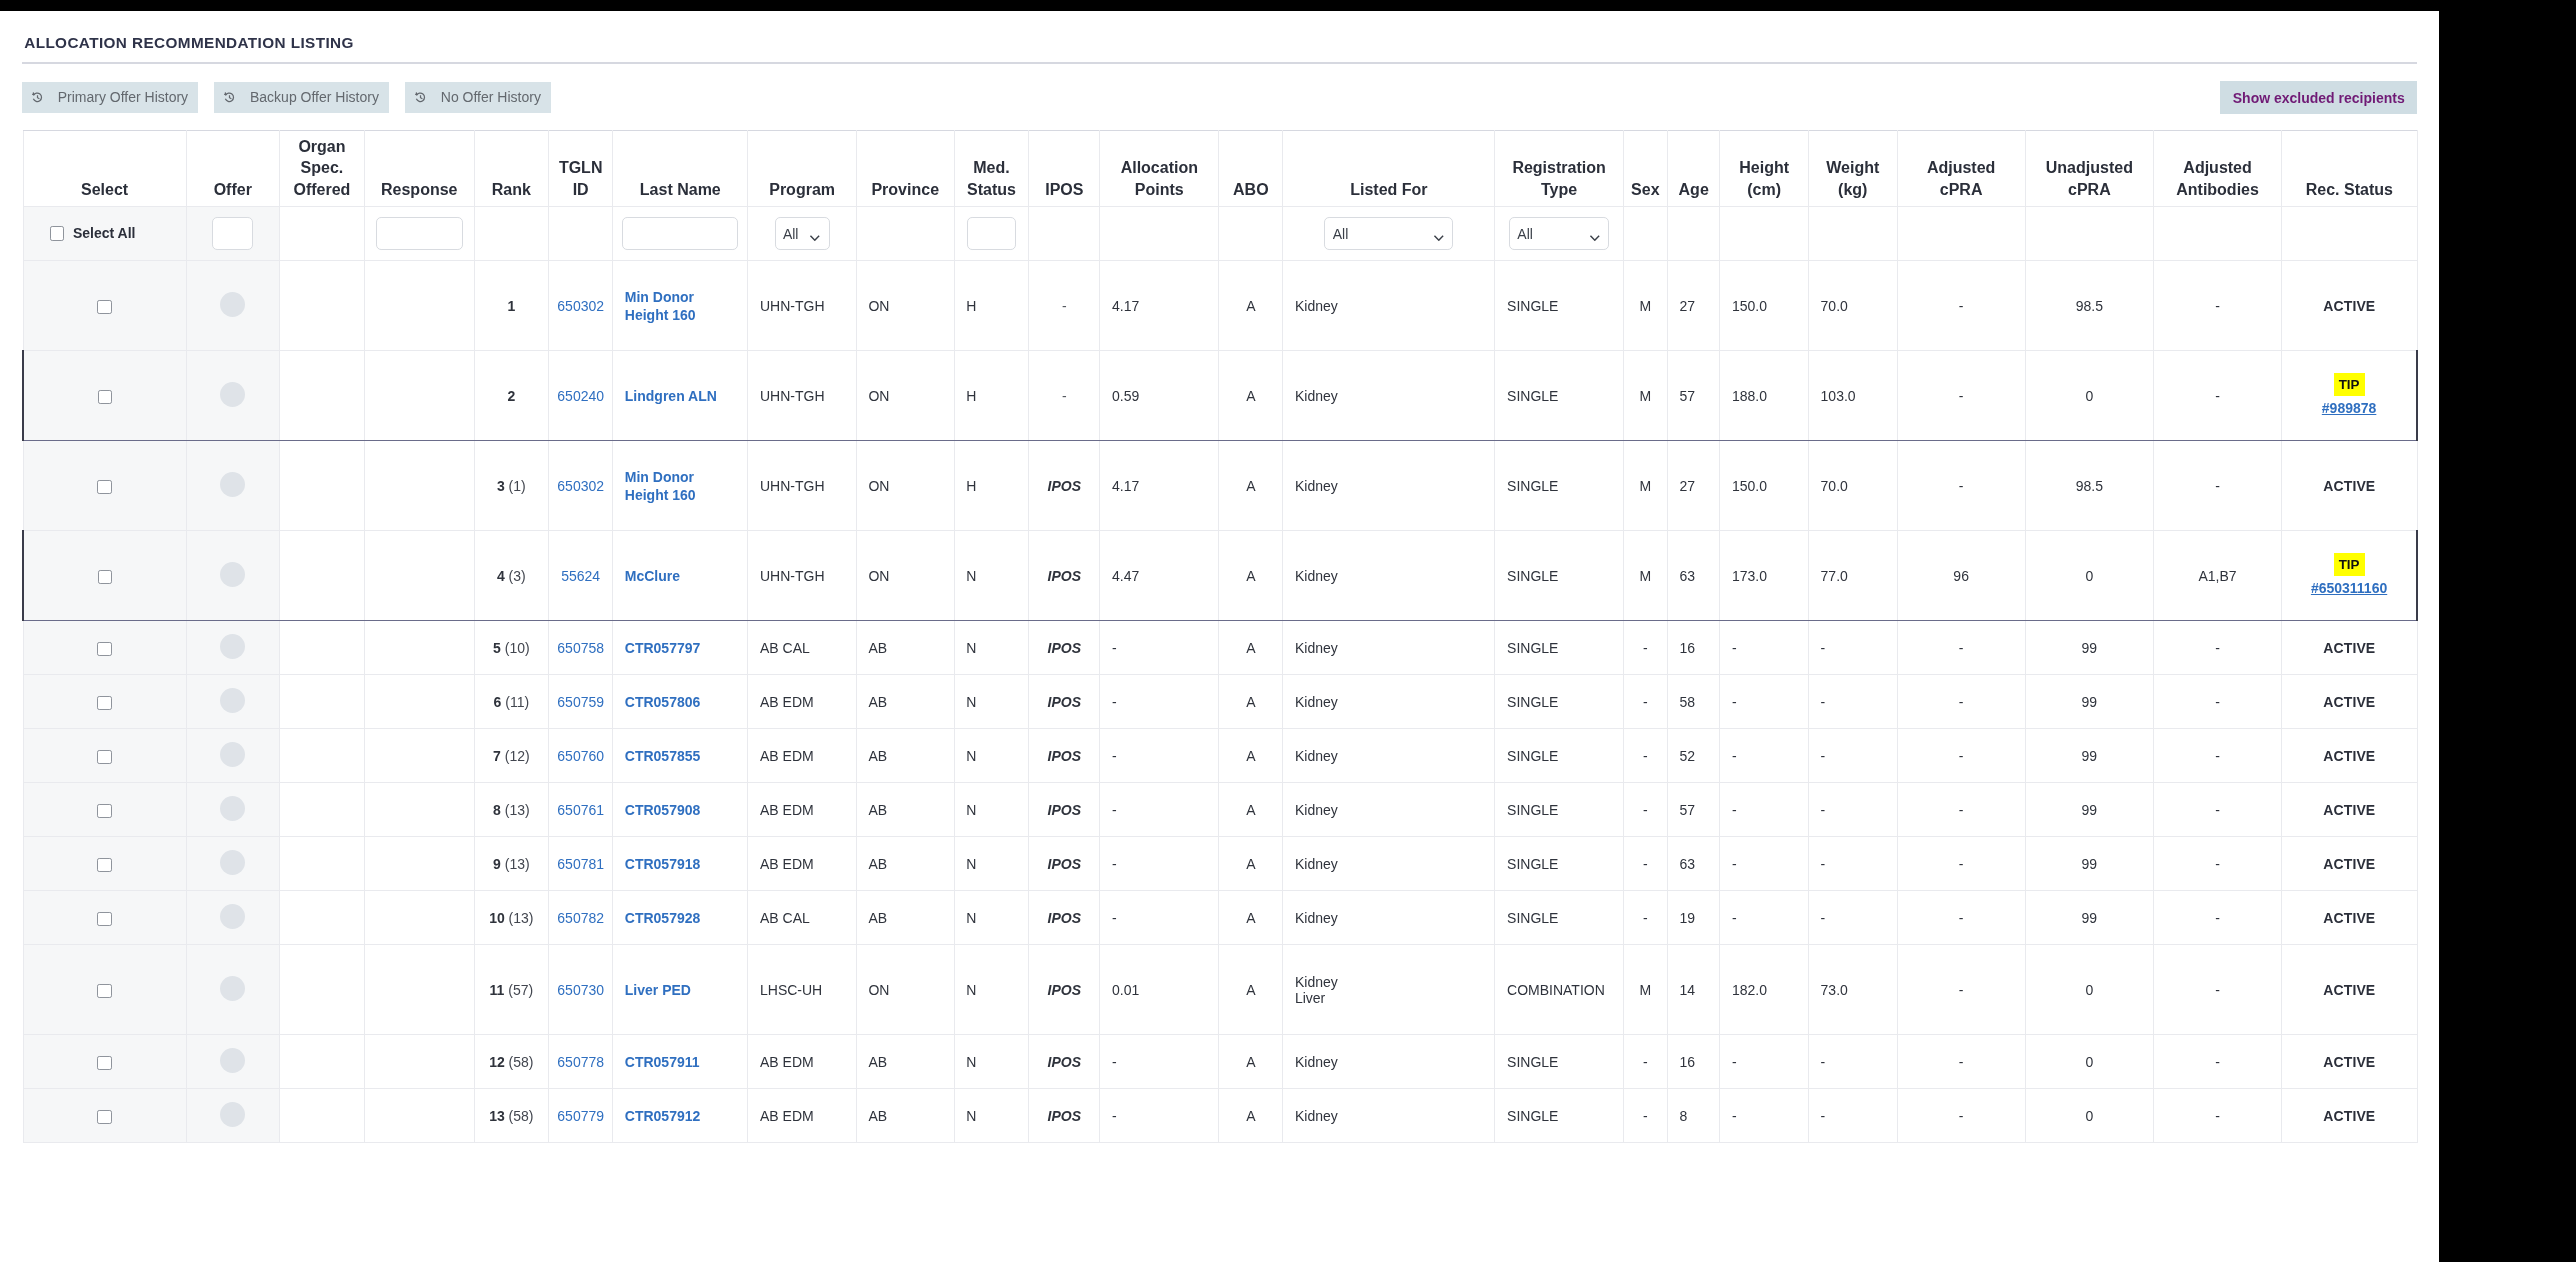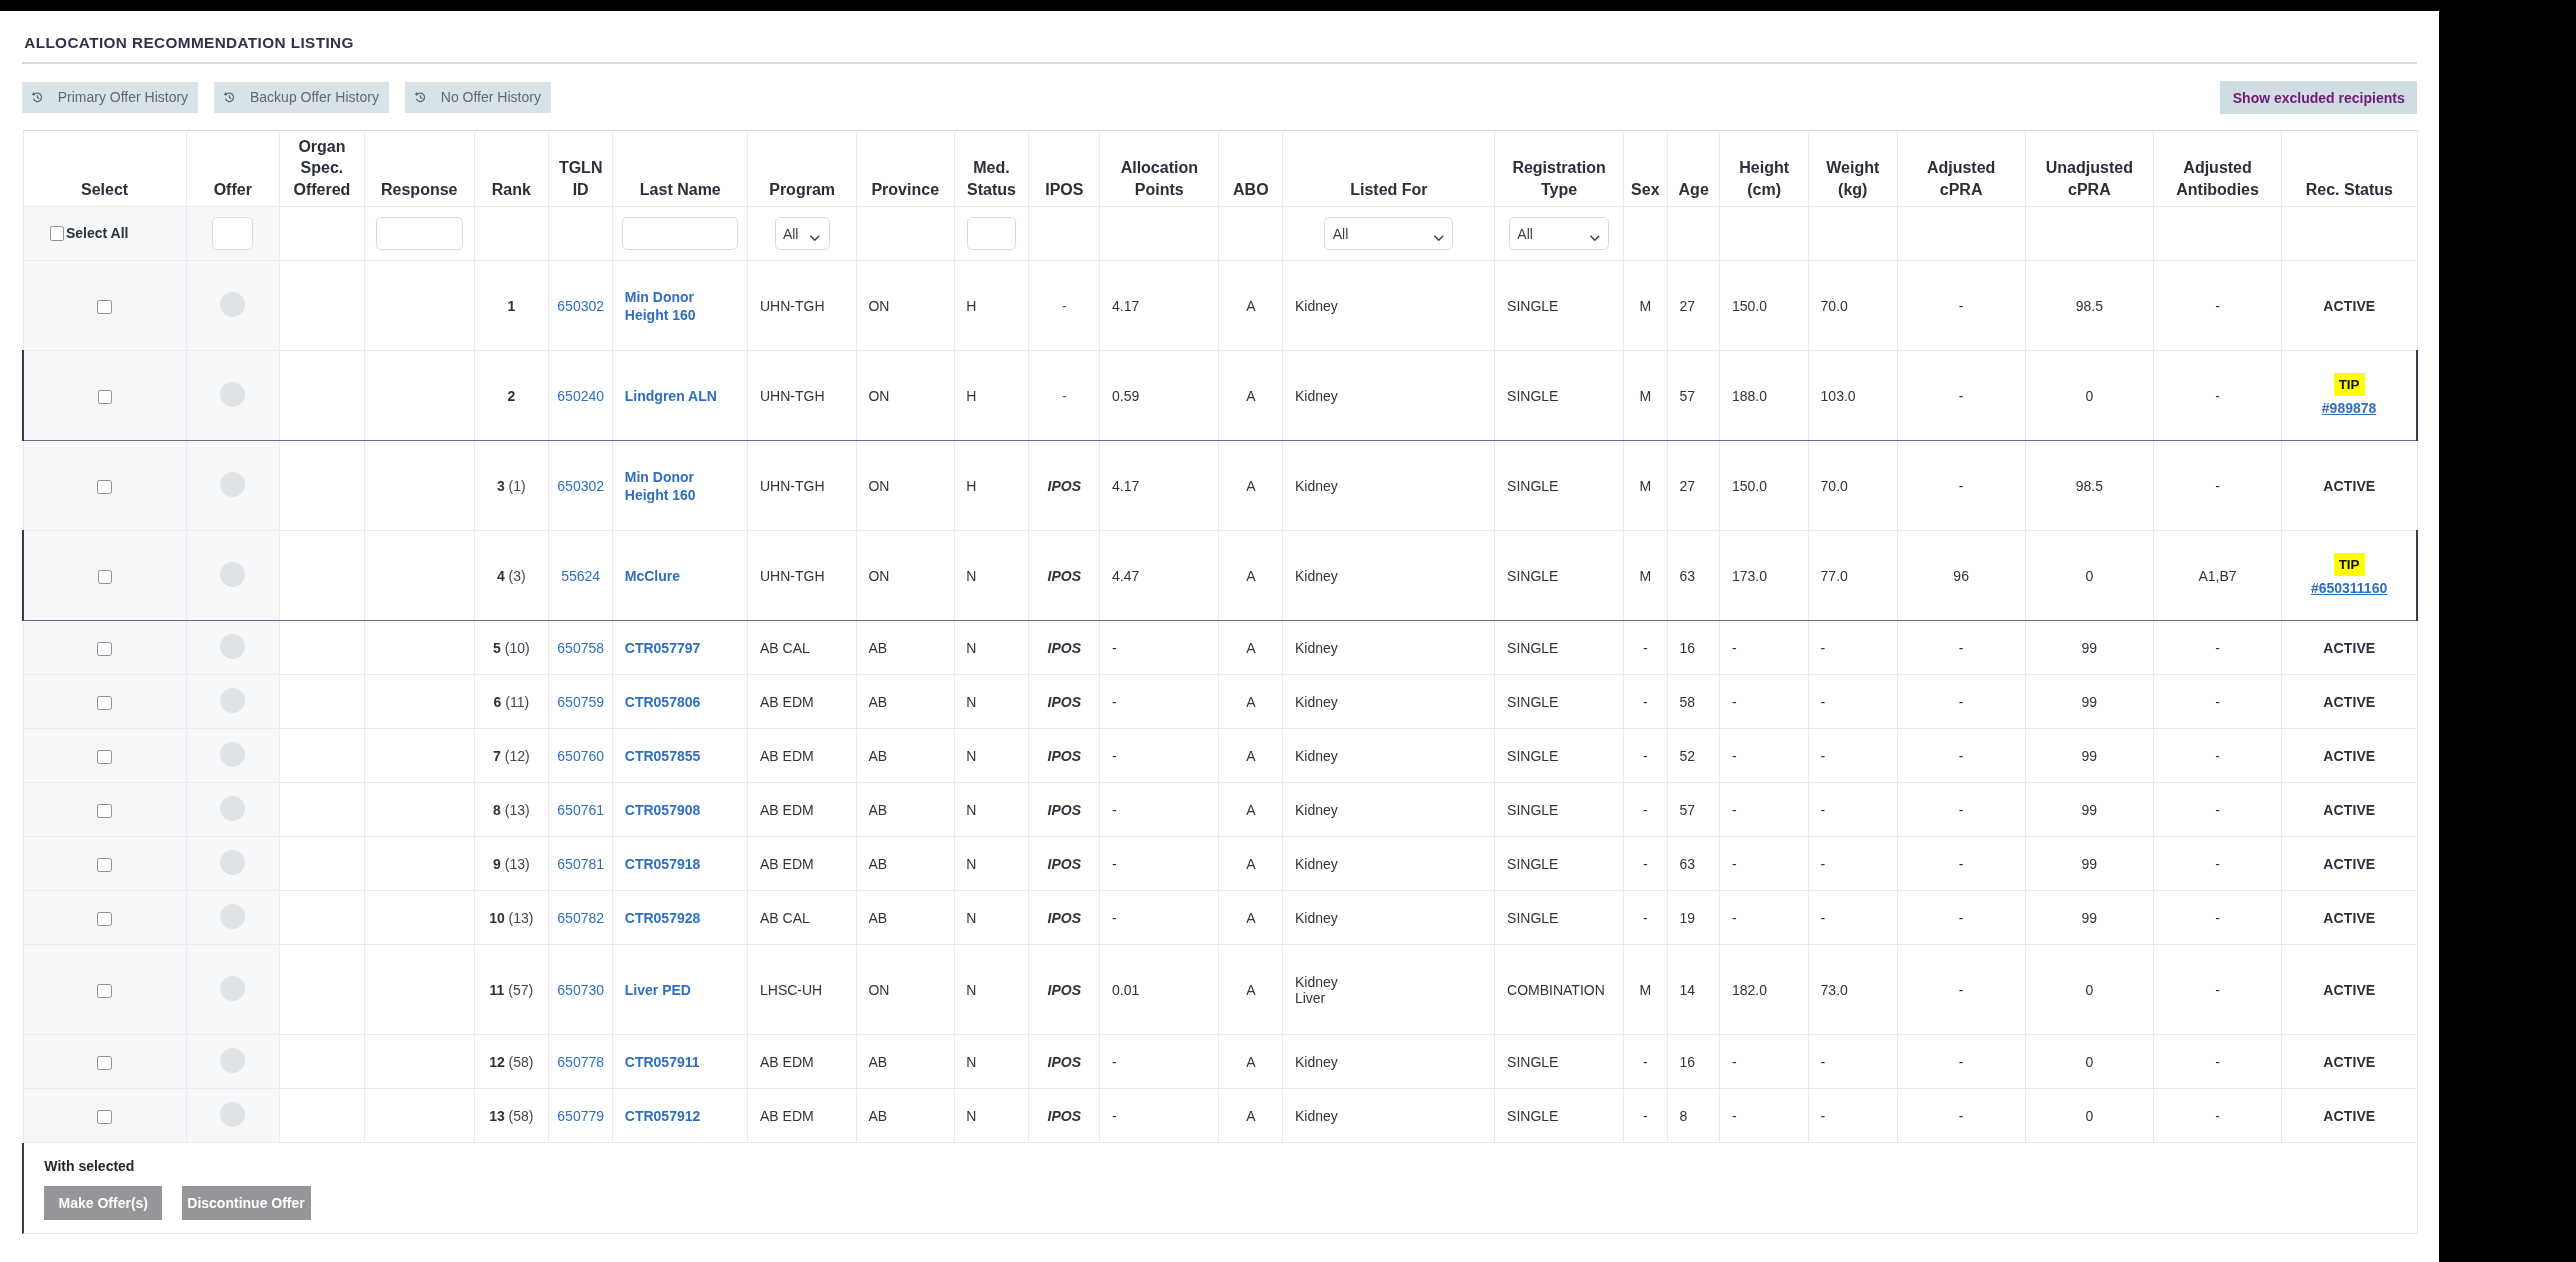--- a/index.html
+++ b/index.html
@@ -95,21 +95,21 @@
     background: #fff;
     text-align: center;
   }
   tr.filters td.sel-cell {
     background: #f6f7f8;
     text-align: left;
     padding-left: 26px;
   }
   tr.filters td.offer-cell { background: #f6f7f8; }
   .selall {
-    display: inline-flex; align-items: center; gap: 2px;
+    display: inline-flex; align-items: center; gap: 9px;
     font-size: 14px; font-weight: bold; color: #2b2f3a;
     white-space: nowrap;
   }
   input[type=checkbox].cb {
     -webkit-appearance: none; appearance: none;
     width: 14.5px; height: 14.5px;
     border: 1.2px solid #8f949c;
     border-radius: 2.2px;
     background: #fff;
     margin: 0;
@@ -745,21 +745,16 @@
             <td class="left"><span>-</span></td>
             <td class="left"><span>-</span></td>
             <td><span>-</span></td>
             <td><span>0</span></td>
             <td><span>-</span></td>
             <td><span class="status">ACTIVE</span></td>
           </tr>
         </tbody>
     </table>
 
-    <div class="footer">
-      <div class="with-sel">With selected</div>
-      <button class="act-btn">Make Offer(s)</button>
-      <button class="act-btn wide">Discontinue Offer</button>
-    </div>
 
   </div>
 </div>
 
 
 </body></html>

